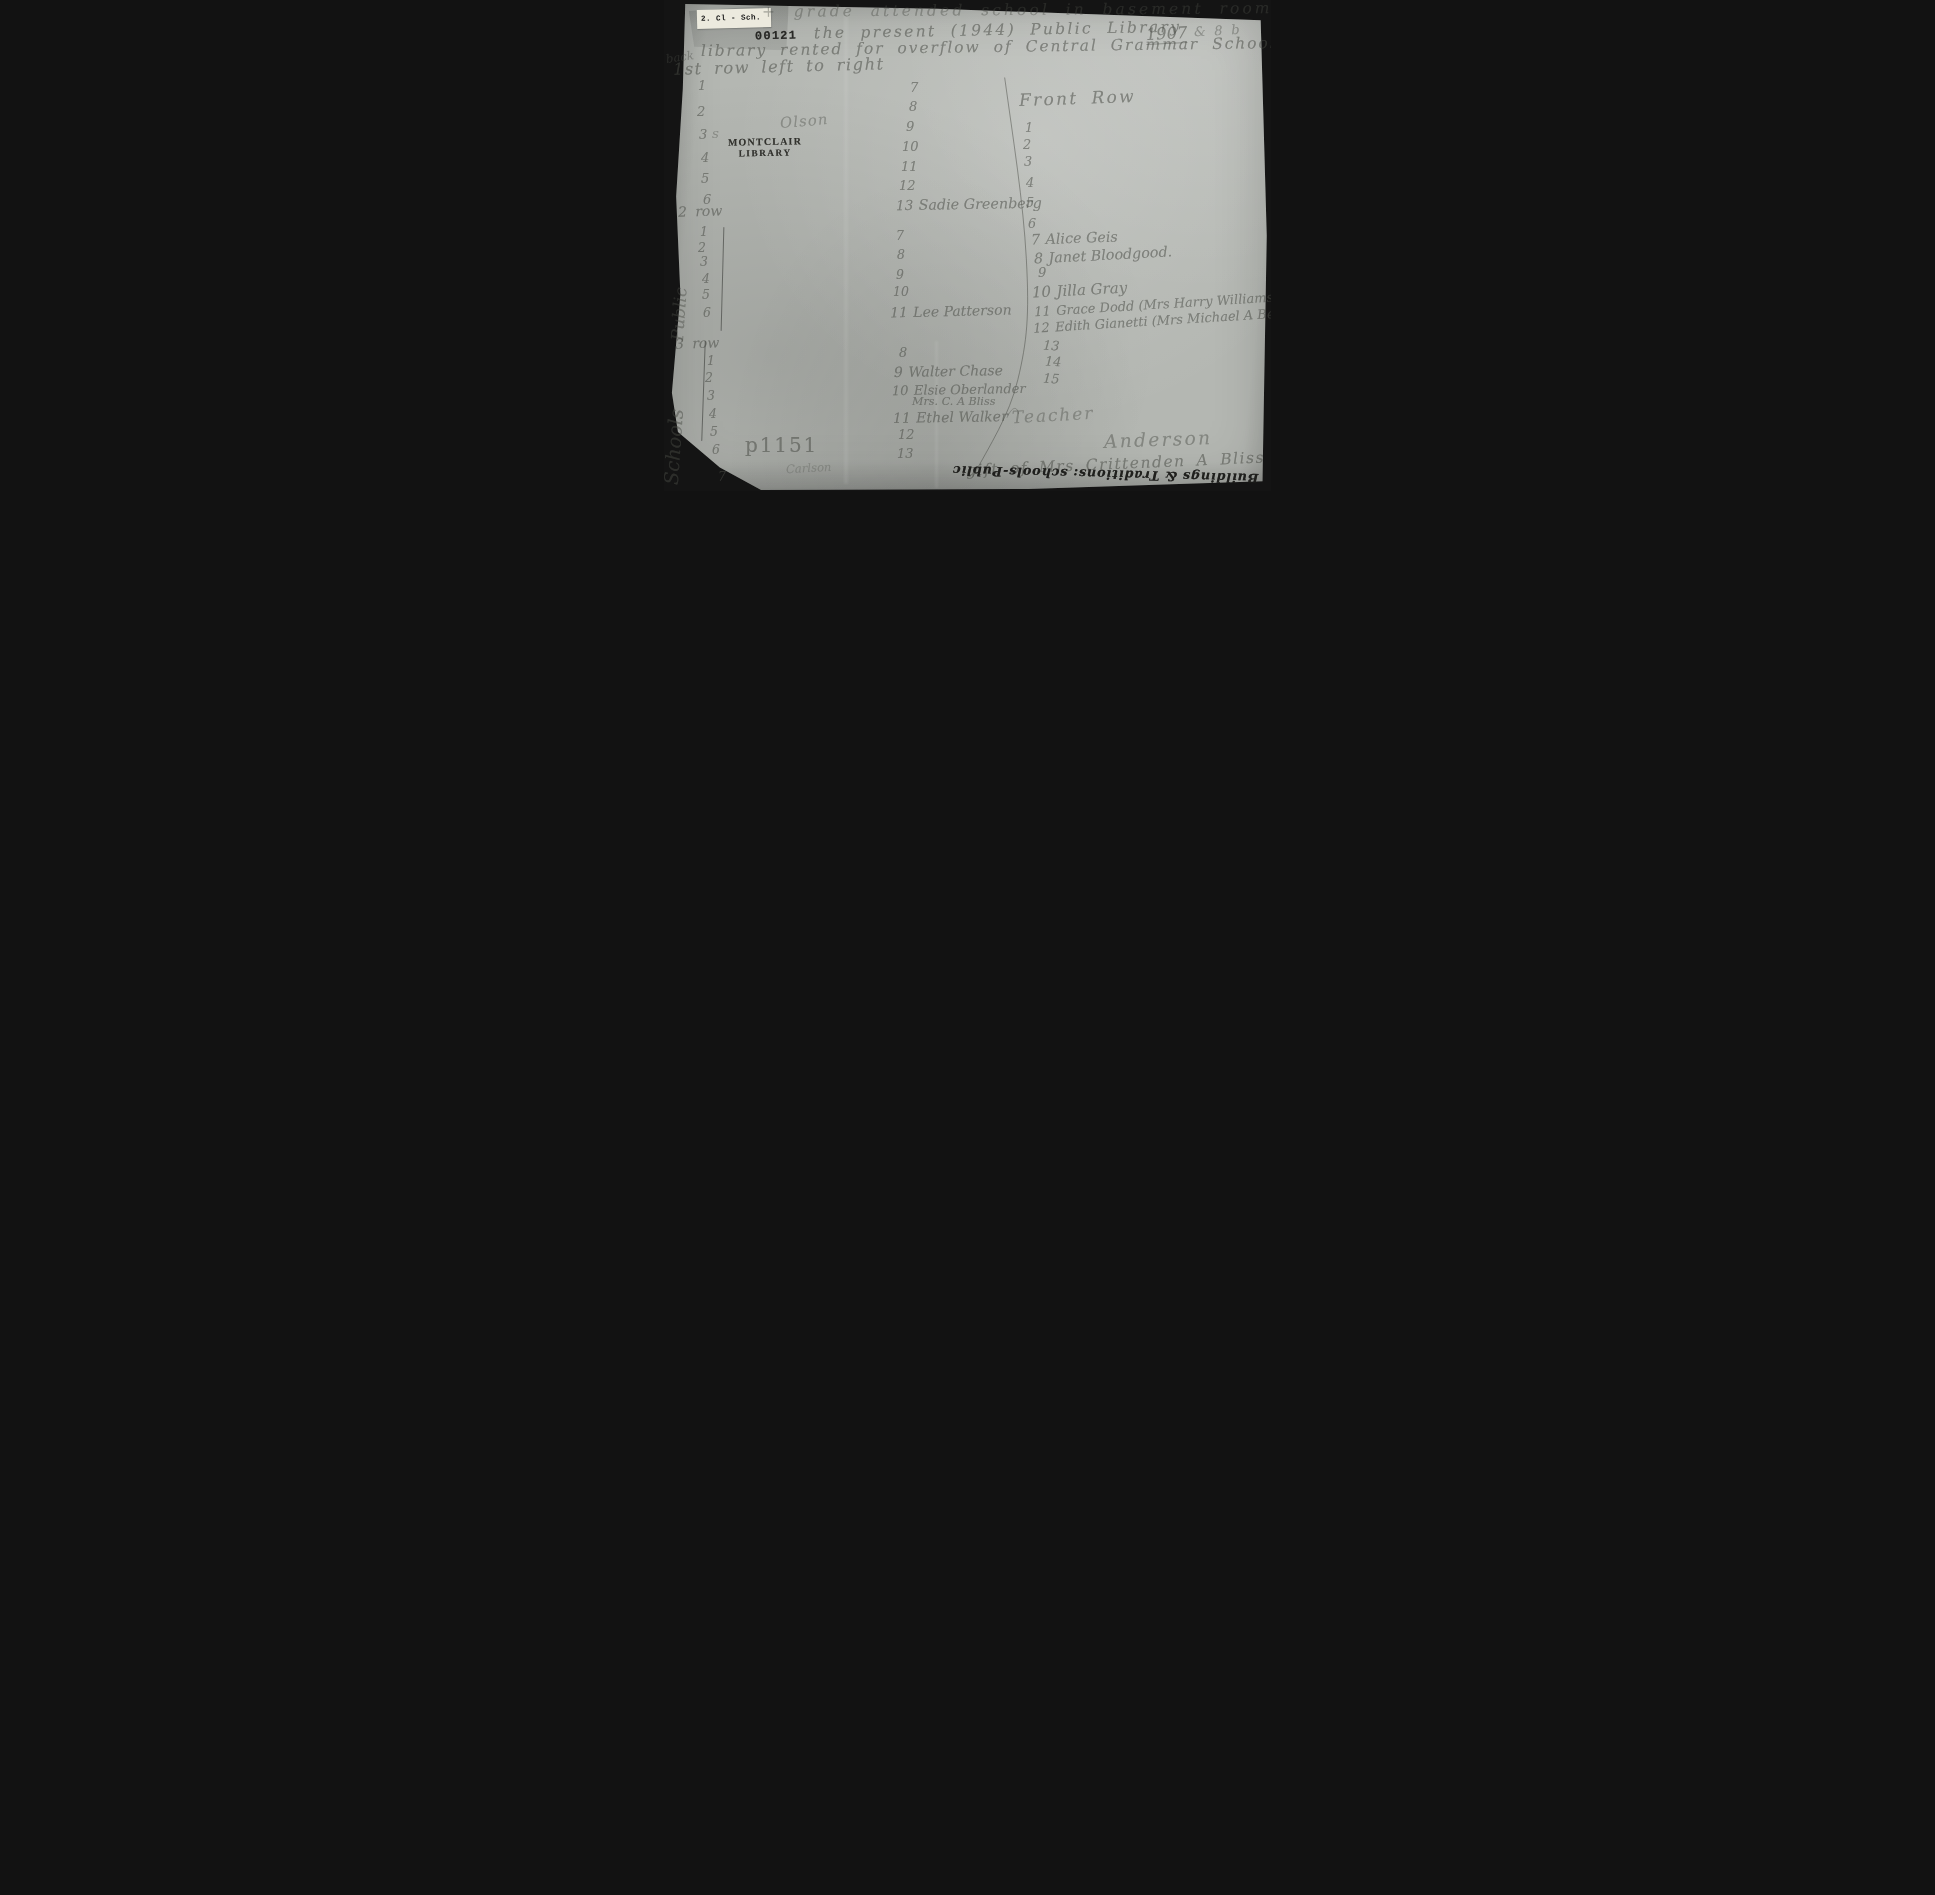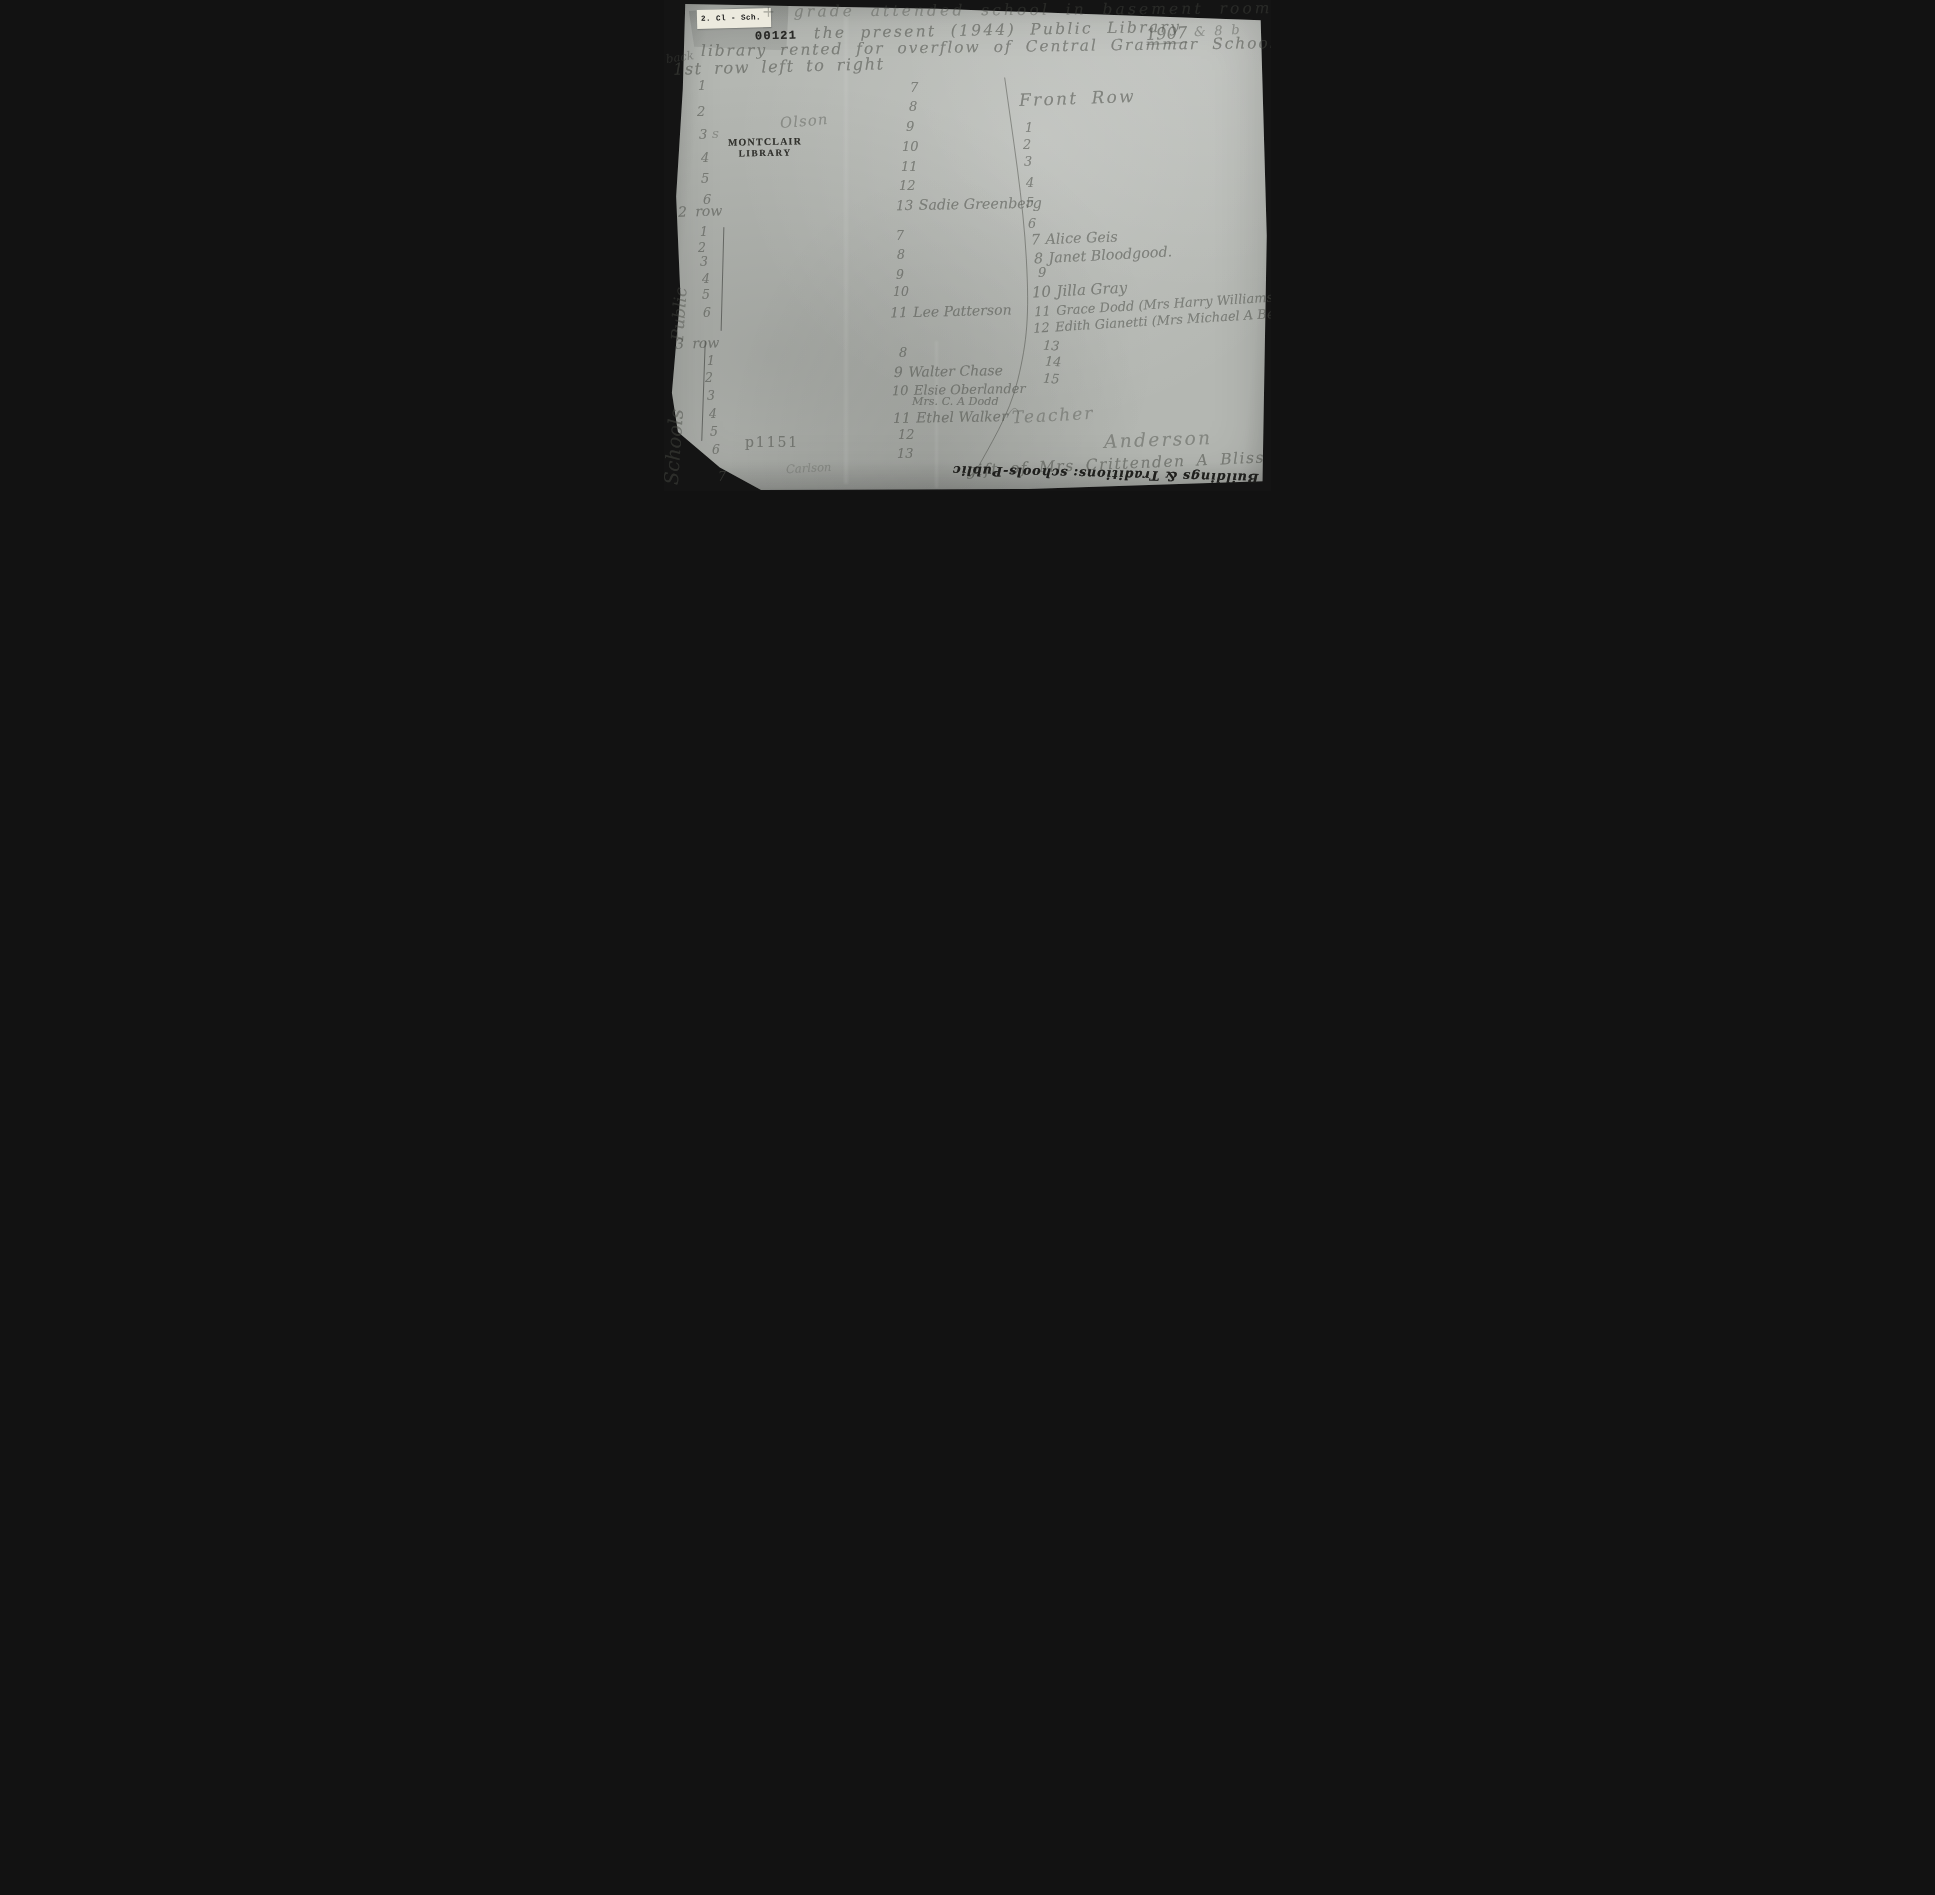--- a/index.html
+++ b/index.html
@@ -211,33 +211,33 @@
   <div class="hw soft" style="left:48px; top:444px; font-size:12.4px;">6</div>
   <div class="hw soft" style="left:54px; top:471px; font-size:12.4px;">7</div>
 
   <div class="hw soft" style="left:235px; top:347px; font-size:12.8px;">8</div>
   <div class="hw soft entry" style="left:230px; top:364px; font-size:14px; transform:rotate(-1deg);">
     <span>9</span><span class="nm">Walter Chase</span>
   </div>
   <div class="hw soft entry" style="left:228px; top:383px; font-size:13px; transform:rotate(-1deg);">
     <span>10</span><span class="nm">Elsie Oberlander</span>
   </div>
-  <div class="hw soft" style="left:248px; top:396px; font-size:11.2px;">Mrs. C. A Dodd</div>
+  <div class="hw soft" style="left:248px; top:396px; font-size:11.2px;">Mrs. C. A Bliss</div>
   <div class="hw soft entry" style="left:229px; top:410px; font-size:14px; transform:rotate(-1deg);">
     <span>11</span><span class="nm">Ethel Walker</span>
   </div>
   <div class="hw soft" style="left:234px; top:429px; font-size:12.8px;">12</div>
   <div class="hw soft" style="left:233px; top:448px; font-size:12.8px;">13</div>
 
   <div class="hw faint" style="left:348px; top:407px; font-size:17px; letter-spacing:1.9px; transform:rotate(-3deg);">Teacher</div>
   <div class="hw" style="left:440px; top:431px; font-size:18.6px; letter-spacing:2.3px; opacity:0.5; transform:rotate(-2deg);">Anderson</div>
   <div class="hw soft" style="left:302px; top:457px; font-size:15.5px; letter-spacing:1.5px; word-spacing:4.6px; transform:rotate(-2.5deg);">gift of Mrs Crittenden A Bliss</div>
   <div class="ink-inverted" style="left:288px; top:467px;">Buildings &amp; Traditions: schools-Public</div>
   <div class="hw" style="left:122px; top:463px; font-size:11.6px; opacity:0.32; transform:rotate(-3deg);">Carlson</div>
-  <div class="hw soft" style="left:81px; top:435px; font-size:14px; letter-spacing:1.9px; font-style:normal;">p1151</div>
+  <div class="hw soft" style="left:81px; top:435px; font-size:20px; letter-spacing:1.9px; font-style:normal;">p1151</div>
 
   <div class="hw vert" style="left:9.3px; top:225px; height:116px; font-size:17px; opacity:0.5;">Public</div>
   <div class="hw vert" style="left:3.1px; top:338px; height:147px; font-size:19.4px; opacity:0.55;">Schools</div>
 
   <div class="pline" style="left:58px; top:227px; width:1.2px; height:104px; transform:rotate(1.5deg);"></div>
   <div class="pline" style="left:39px; top:341px; width:1.4px; height:100px; transform:rotate(2deg);"></div>
 
   <svg class="overlay" width="607" height="491" viewBox="0 0 1568 1267" preserveAspectRatio="none">
     <path d="M 880 200 C 902 360, 928 520, 936 668 C 944 815, 938 880, 914 980 C 892 1072, 842 1148, 798 1230" fill="none" stroke="rgba(70,72,66,0.55)" stroke-width="2.3"></path>
     <path d="M 886 1078 C 898 1050, 912 1046, 916 1068" fill="none" stroke="rgba(70,72,66,0.45)" stroke-width="2"></path>

